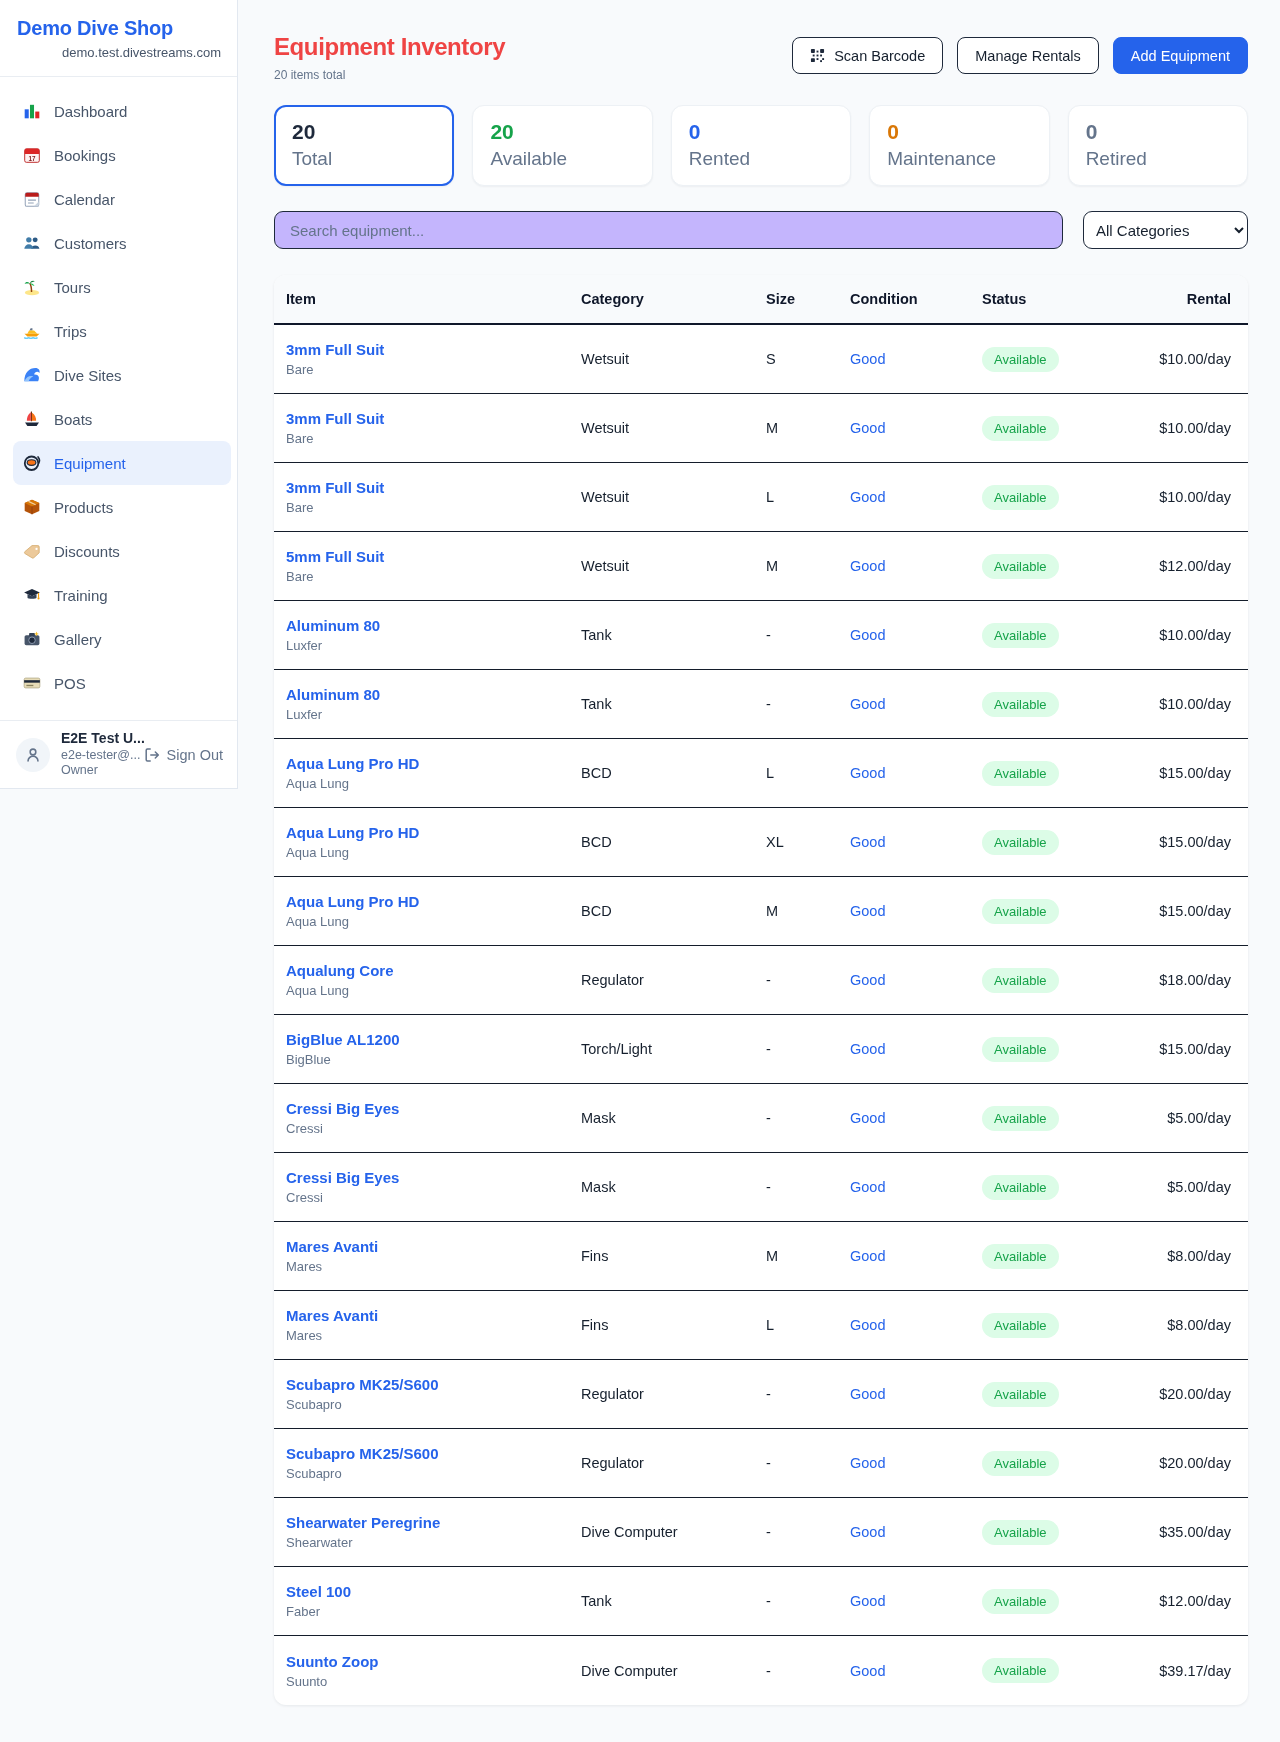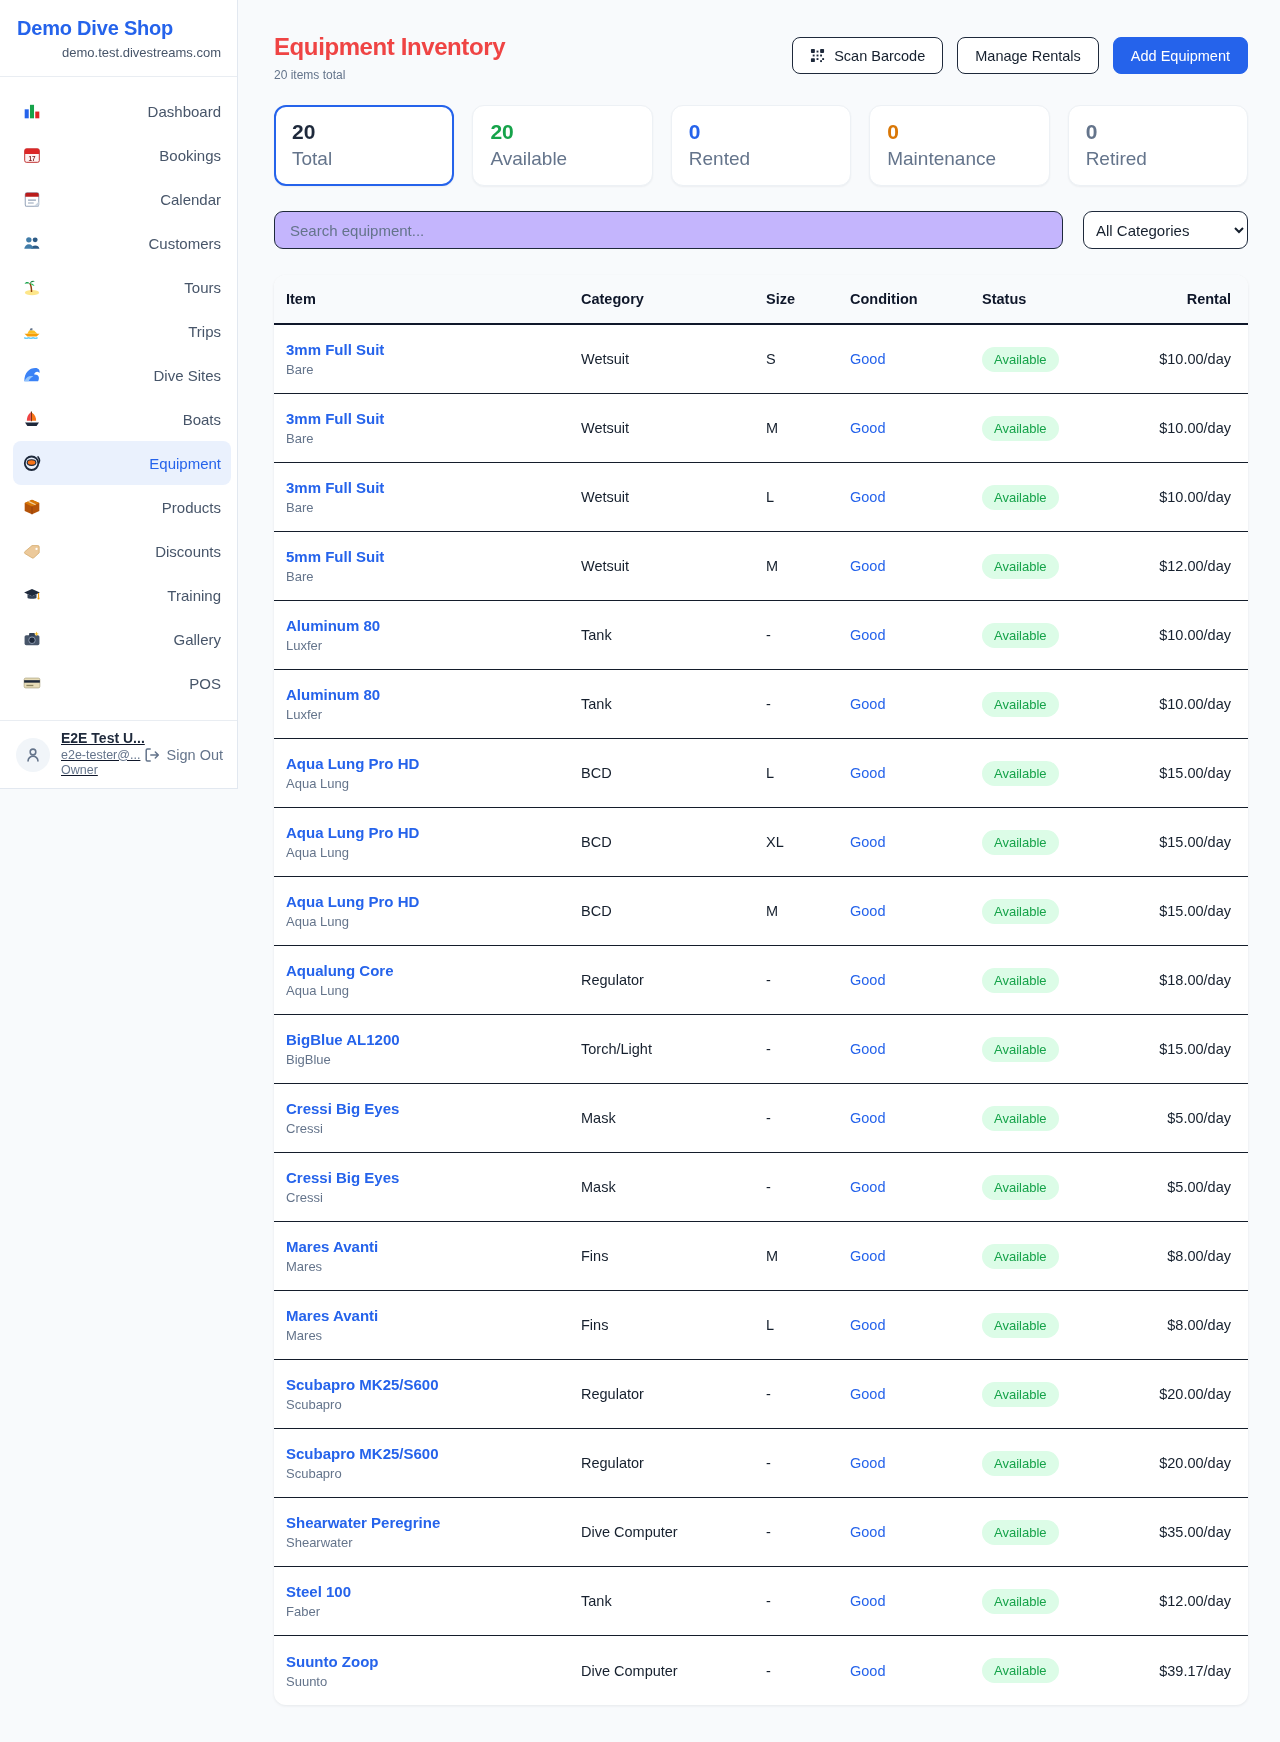--- a/index.html
+++ b/index.html
@@ -20,39 +20,39 @@
     border-bottom:1px solid #e2e8f0;
   }
   .brand-area { padding:17px 16px 16px 17px; border-bottom:1px solid #e9edf2; }
   .brand { font-size:20px; font-weight:700; color:#2563eb; letter-spacing:-0.2px; }
   .brand-domain { margin-top:5px; font-size:13px; color:#475569;text-align:right; }
   .nav { padding-top:12px; }
   .nav-item {
     height:44px; margin:0 6px 0 13px; padding:0 10px;
     display:flex; align-items:center; gap:13px;
     border-radius:8px; cursor:pointer;
-    color:#475569; font-size:15px; font-weight:500;justify-content:space-between;
+    color:#475569; font-size:15px; font-weight:500;
   }
   .nav-item.active { background:#eaf1fd; color:#2563eb; }
   .nav-ico { width:18px; height:18px; flex:0 0 18px; display:inline-flex; }
   .nav-ico svg { width:18px; height:18px; }
 
   .user-row {
     position:absolute; left:0; bottom:0; width:100%;
     border-top:1px solid #e9edf2;
     padding:9px 14px 9px 16px;
     display:flex; align-items:center; gap:11px;
   }
   .avatar {
     width:34px; height:34px; border-radius:50%;
     background:#f1f5f9; display:flex; align-items:center; justify-content:center;
     flex:0 0 34px;
   }
   .avatar svg { width:18px; height:18px; }
-  .user-info { line-height:1.25; min-width:0;text-decoration:underline; }
+  .user-info { line-height:1.25; min-width:0; }
   .user-name { font-size:14px; font-weight:700; color:#1e293b; white-space:nowrap; }
   .user-email, .user-role { font-size:12.5px; color:#64748b; white-space:nowrap; }
   .signout { margin-left:auto; display:flex; align-items:center; gap:7px;
     color:#64748b; font-size:14.5px; cursor:pointer; white-space:nowrap; }
   .signout svg { width:16px; height:16px; }
 
   
   .main { margin-left:238px; padding:33px 32px 0 36px; }
 
   .page-head { display:flex; justify-content:space-between; align-items:flex-start; }

